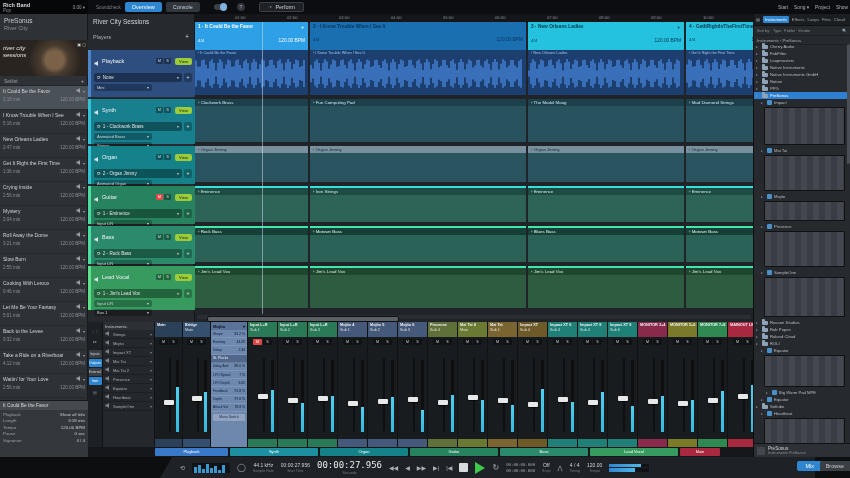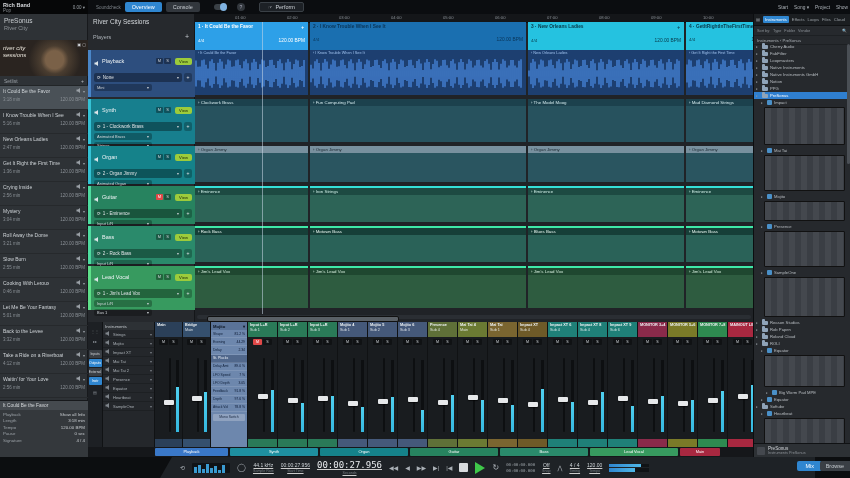--- a/index.html
+++ b/index.html
@@ -108,21 +108,21 @@
   .paramrow{display:flex;font-size:3.4px;color:#10203a;padding:0 2px;height:7.2px;align-items:center;border-bottom:1px solid rgba(255,255,255,.12);}
   .paramrow .v{margin-left:auto;color:#0a1graphics;color:#0a1630;}
   .paramrow.sec{background:#51688c;color:#e8eef6;}
   .paramfoot{margin:2px 2px 0;background:#8fa2bf;border-radius:1px;font-size:3.4px;color:#1d2c44;text-align:center;height:7px;line-height:7px;}
   
   #btabs{left:88px;top:447px;width:665px;height:10px;background:#15171a;display:flex;align-items:center;gap:2px;padding-left:67px;box-sizing:border-box;overflow:hidden;}
   .btab{height:8px;border-radius:1px;font-size:4px;color:#fff;line-height:8px;text-align:center;flex:none;overflow:hidden;}
   
   #transport{left:0;top:457px;width:850px;height:21px;background:#0c0e10;}
   #tpanel{position:absolute;left:160px;top:0;width:655px;height:21px;background:#1e2226;clip-path:polygon(12px 0,100% 0,100% 100%,0 100%);display:flex;align-items:center;gap:7px;padding-left:20px;box-sizing:border-box;}
-  .tgroup{text-align:center;line-height:6px;text-decoration:underline;}
+  .tgroup{text-align:center;line-height:6px;}
   .tval{font-size:5px;color:#cfd4d8;}
   .tlab{font-size:3.6px;color:#767c82;}
   #bigtime{font-size:9px;color:#e8ebee;font-family:"DejaVu Sans Mono",monospace;line-height:10px;}
   .tbtn{color:#aab0b6;font-size:6px;line-height:10px;}
   #stopbtn{width:9px;height:9px;background:#d8dbde;border-radius:1px;}
   #playbtn{width:0;height:0;border-left:10px solid #3fc84a;border-top:6px solid transparent;border-bottom:6px solid transparent;}
   #loopbtn{font-size:8px;color:#aab0b6;line-height:10px;}
   .looptimes{font-size:4px;color:#9aa0a6;line-height:5.5px;font-family:"DejaVu Sans Mono",monospace;}
   #perfmeter{width:38px;height:10px;background:#10131;background:#101316;border-radius:1px;position:relative;overflow:hidden;}
   #perfmeter .b{position:absolute;bottom:0;width:3px;background:#3a9ad0;}

